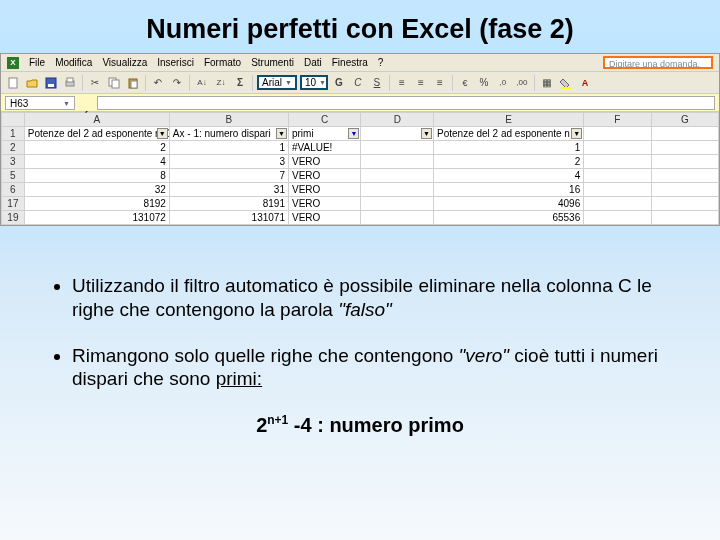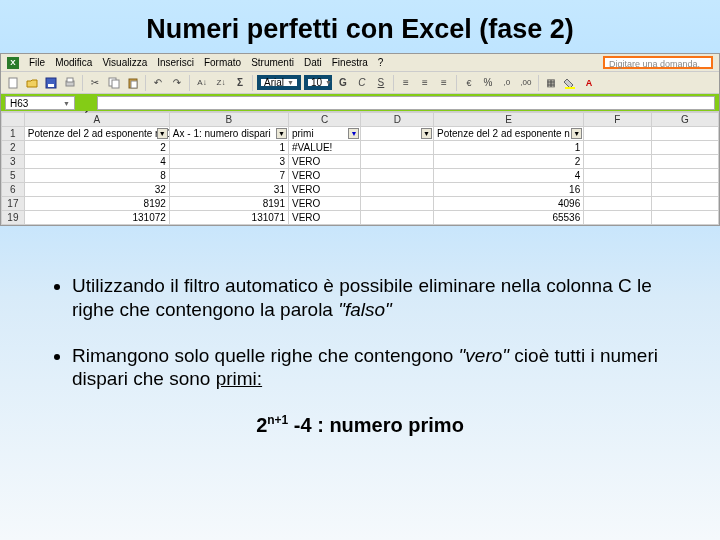--- a/index.html
+++ b/index.html
@@ -71,35 +71,35 @@
     display: inline-flex;
     align-items: center;
     justify-content: center;
     font-size: 10px;
     color: #444;
     border: 1px solid transparent;
     cursor: pointer;
   }
   .tsep { width: 1px; height: 16px; background: #ccc; margin: 0 1px; }
   .fontbox {
-    border: 4px solid #0c4a6e;
+    border: 2px solid #0c4a6e;
     background: #fff;
     padding: 0 3px;
     font-size: 10px;
     height: 15px;
     line-height: 15px;
     display: flex;
     align-items: center;
     gap: 3px;
   }
   .fontbox .dd { font-size: 7px; color: #666; }
   .formula {
     display: flex;
     align-items: center;
-    background: #84cc16;
+    background: #fef9c3;
     border-bottom: 1px solid #ccc;
     height: 18px;
     font-size: 10px;
   }
   .namebox {
     width: 70px;
     border: 1px solid #aaa;
     background: #fff;
     padding: 0 4px;
     margin: 0 4px;

